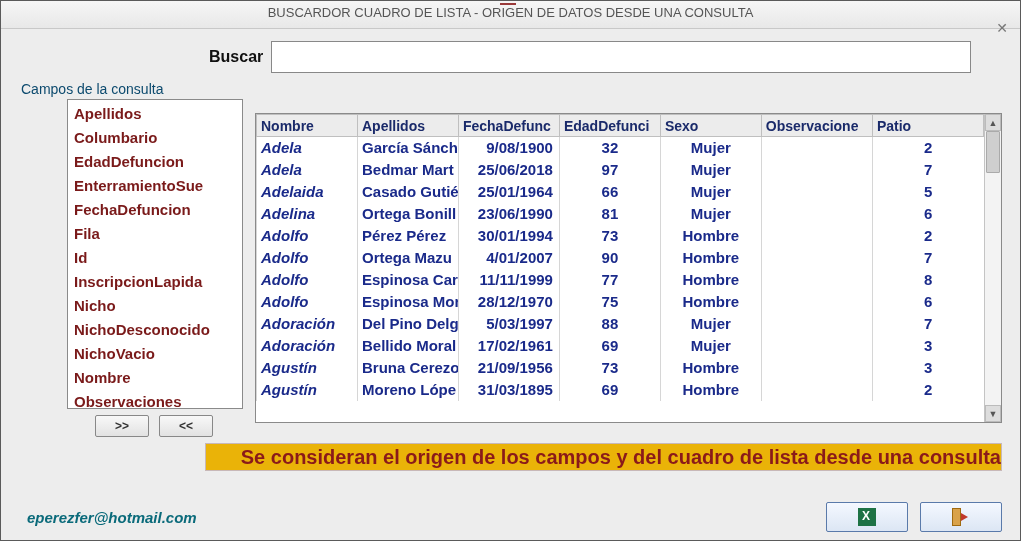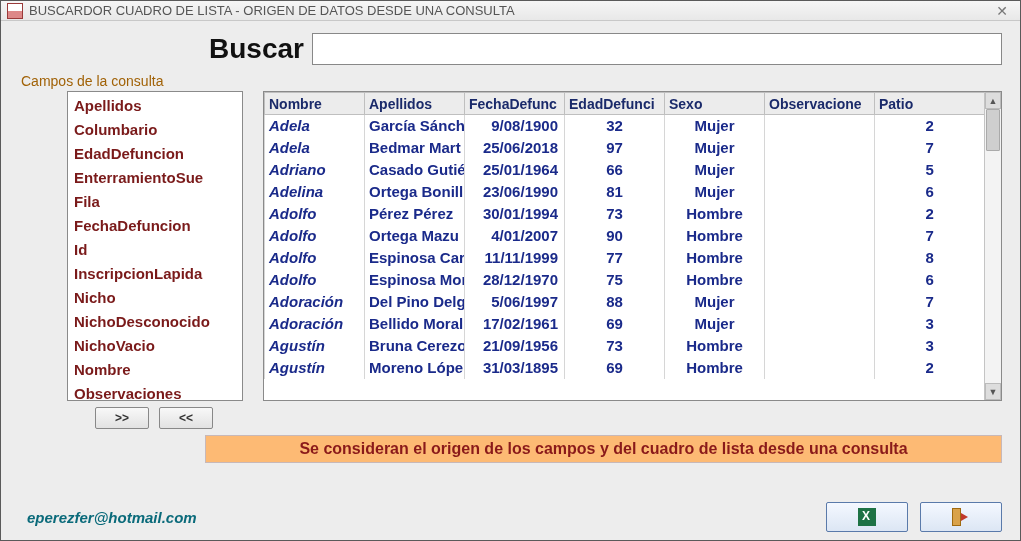--- a/index.html
+++ b/index.html
@@ -2,41 +2,41 @@
 <html><head>
 <meta charset="utf-8">
 <style>
   * { box-sizing: border-box; }
   html, body { margin:0; padding:0; font-family: "Segoe UI", Tahoma, Arial, sans-serif; }
   .window {
     width:1021px; height:541px; background:#ededed; border:1px solid #5a5a5a;
     position:relative; overflow:hidden;
   }
   .titlebar {
-    height:20px; background:linear-gradient(#f6f6f6,#e8e8e8);
+    height:28px; background:linear-gradient(#f6f6f6,#e8e8e8);
     border-bottom:1px solid #c8c8c8; display:flex; align-items:center;
-    padding:8px 6px; font-size:13px; color:#555;
+    padding:2px 6px; font-size:13px; color:#555;flex-direction:column;
   }
   .title-icon {
     width:16px; height:16px; margin-right:6px; border:1px solid #9a3a3a;
     background:linear-gradient(#fff 50%, #d88 50%); display:inline-block;
   }
   .close-x { margin-left:auto; font-size:14px; color:#777; padding:0 6px; cursor:default;}
   .content { position:relative; padding:12px 18px 8px 18px; }
 
   .search-row { display:flex; align-items:center; margin-left:190px; margin-bottom:8px;}
-  .search-label { font-size:28px; font-weight:600; color:#111; margin-right:8px;}
+  .search-label { font-size:16px; font-weight:600; color:#111; margin-right:8px;}
   .search-box {
     flex:1; max-width:700px; height:32px; border:1px solid #888; background:#fff;
     font-size:16px; padding:2px 6px;
   }
 
-  .section-label { font-size:14px; color:#a16207; font-weight:500; margin:2px 0 2px 2px;}
-
-  .main-row { display:flex; gap:20px; align-items:flex-start;padding-left:48px;}
+  .section-label { font-size:14px; color:#0c4a6e; font-weight:500; margin:2px 0 2px 2px;}
+
+  .main-row { display:flex; gap:12px; align-items:center;padding-left:48px;}
 
   .field-list {
     width:176px; height:310px; border:1px solid #8a8a8a; background:#fff;
     overflow-y:scroll; font-size:15px; color:#7a1a1a; font-weight:bold;
     padding:2px 0;
   }
   .field-list .item { padding:1px 6px; white-space:nowrap; overflow:hidden; line-height:22px; cursor:default;}
 
   .btn-row { display:flex; gap:10px; margin-top:6px; margin-left:28px;}
   .small-btn {
@@ -72,22 +72,22 @@
     display:flex; flex-direction:column;
   }
   .vscroll .sbtn { height:17px; background:#ddd; border:1px solid #bbb; font-size:9px;
     display:flex; align-items:center; justify-content:center; color:#555;}
   .vscroll .track { flex:1; position:relative; background:#f3f3f3;}
   .vscroll .thumb { position:absolute; left:1px; right:1px; top:0; height:42px;
     background:#cfcfcf; border:1px solid #aaa; border-radius:1px;}
 
   .info-bar {
     margin-left:186px; margin-top:6px; height:28px; border:1px solid #c8b8b8;
-    background:#fdba74; display:flex; align-items:center; justify-content:center;
-    font-size:16px; font-weight:bold; color:#8a1a1a;
+    background:#eab308; display:flex; align-items:center; justify-content:flex-end;
+    font-size:20px; font-weight:bold; color:#8a1a1a;
   }
 
   .footer { position:absolute; left:8px; right:0; bottom:0; height:42px;
     display:flex; align-items:center; padding:0 18px 4px 18px;}
   .email { color:#0a6a7a; font-style:italic; font-weight:600; font-size:15px;}
   .footer-btns { margin-left:auto; display:flex; gap:12px;}
   .big-btn {
     width:82px; height:30px; border:1px solid #5a7aaa; border-radius:2px;
     background:linear-gradient(#f4f8ff,#dce6f4); display:flex;
     align-items:center; justify-content:center; cursor:default;
@@ -126,22 +126,22 @@
     <div class="section-label">Campos de la consulta</div>
 
     <div class="main-row">
 
       <div>
         <div class="field-list" id="field-list">
             <div class="item">Apellidos</div>
             <div class="item">Columbario</div>
             <div class="item">EdadDefuncion</div>
             <div class="item">EnterramientoSue</div>
+            <div class="item">FechaDefuncion</div>
             <div class="item">Fila</div>
-            <div class="item">FechaDefuncion</div>
             <div class="item">Id</div>
             <div class="item">InscripcionLapida</div>
             <div class="item">Nicho</div>
             <div class="item">NichoDesconocido</div>
             <div class="item">NichoVacio</div>
             <div class="item">Nombre</div>
             <div class="item">Observaciones</div>
           </div>
         <div class="btn-row">
           <div class="small-btn">&gt;&gt;</div>
@@ -185,21 +185,21 @@
                 <tr>
                   <td class="c-name">Adela</td>
                   <td class="c-ape">Bedmar Mart</td>
                   <td class="c-date">25/06/2018</td>
                   <td class="c-age">97</td>
                   <td class="c-sex">Mujer</td>
                   <td class="c-obs"></td>
                   <td class="c-patio">7</td>
                 </tr>
                 <tr>
-                  <td class="c-name">Adriano</td>
+                  <td class="c-name">Adelaida</td>
                   <td class="c-ape">Casado Gutié</td>
                   <td class="c-date">25/01/1964</td>
                   <td class="c-age">66</td>
                   <td class="c-sex">Mujer</td>
                   <td class="c-obs"></td>
                   <td class="c-patio">5</td>
                 </tr>
                 <tr>
                   <td class="c-name">Adelina</td>
                   <td class="c-ape">Ortega Bonill</td>
@@ -241,21 +241,21 @@
                   <td class="c-ape">Espinosa Mor</td>
                   <td class="c-date">28/12/1970</td>
                   <td class="c-age">75</td>
                   <td class="c-sex">Hombre</td>
                   <td class="c-obs"></td>
                   <td class="c-patio">6</td>
                 </tr>
                 <tr>
                   <td class="c-name">Adoración</td>
                   <td class="c-ape">Del Pino Delg</td>
-                  <td class="c-date">5/06/1997</td>
+                  <td class="c-date">5/03/1997</td>
                   <td class="c-age">88</td>
                   <td class="c-sex">Mujer</td>
                   <td class="c-obs"></td>
                   <td class="c-patio">7</td>
                 </tr>
                 <tr>
                   <td class="c-name">Adoración</td>
                   <td class="c-ape">Bellido Moral</td>
                   <td class="c-date">17/02/1961</td>
                   <td class="c-age">69</td>

